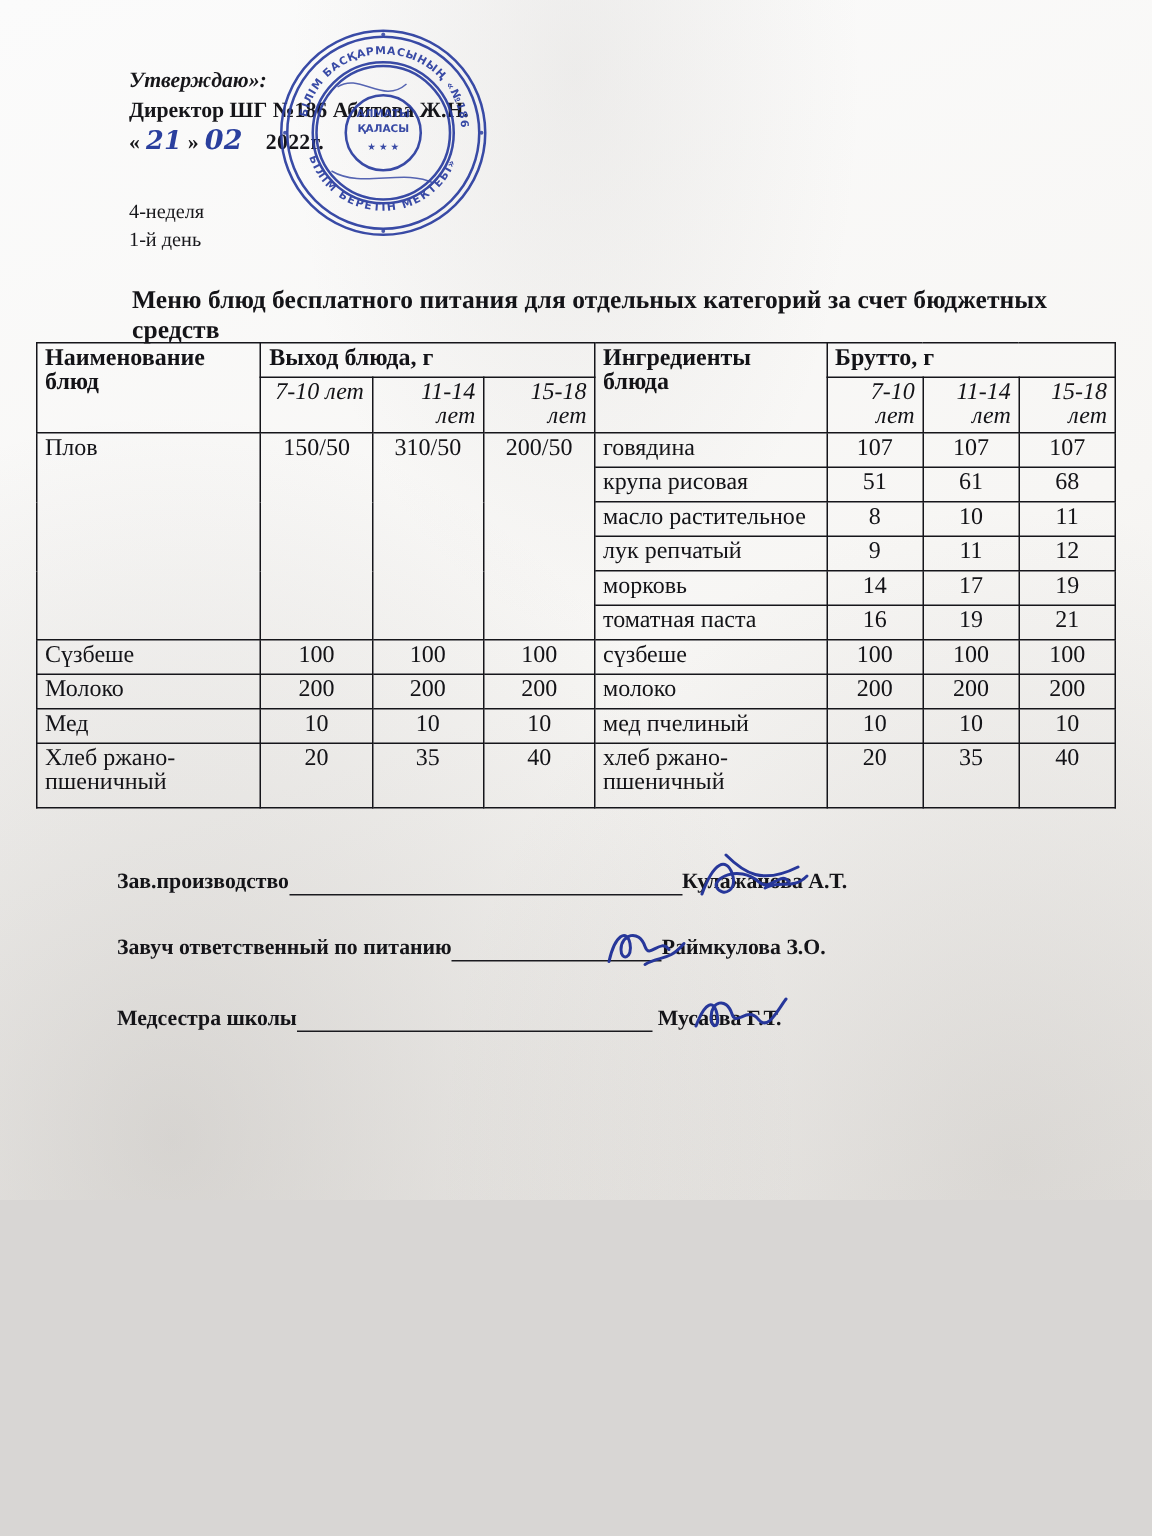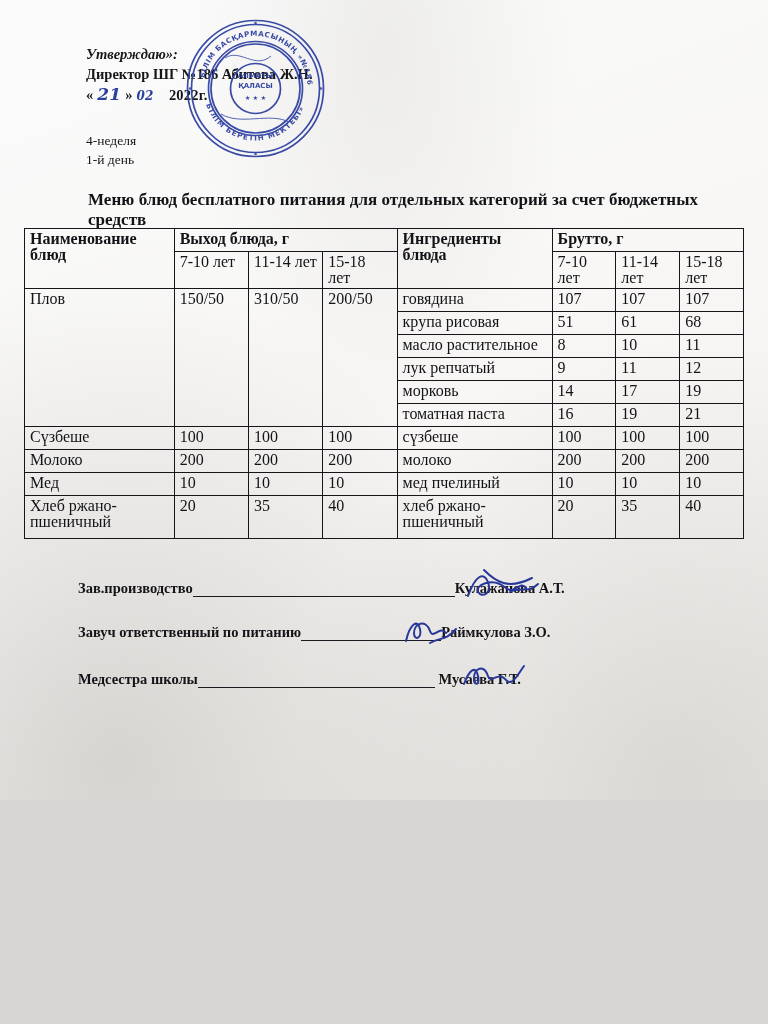--- a/index.html
+++ b/index.html
@@ -108,22 +108,22 @@
     padding: 2px 5px;
     vertical-align: top;
     font-weight: normal;
     line-height: 16px;
     height: 18px;
   }
   table.menu th {
     font-weight: bold;
     text-align: left;
   }
-  .c { }
-  .hdr-sub { font-weight: bold; text-align: left; line-height: 15px; }
+  .c { text-align: center; }
+  .hdr-sub { font-weight: bold; text-align: right; line-height: 15px; font-style: italic; }
 
   
   .sig {
     position: absolute;
     left: 78px;
     width: 640px;
     font-size: 14.5px;
     color: #141418;
     font-weight: bold;
   }
@@ -153,21 +153,21 @@
 <div class="page">
   <div class="content">
 
     <div class="approve">
       <div class="ln1">Утверждаю»:</div>
       <div class="ln2">Директор  ШГ №186    Абитова Ж.Н.</div>
       <div class="ln3">
         <span>«</span>
         <span class="hand-ink" style="font-size:17px;">21</span>
         <span>»</span>
-        <span class="hand-ink" style="font-size:12px;">02</span>
+        <span class="hand-ink" style="font-size:18px;">02</span>
         &nbsp;&nbsp;
         <span>2022г.</span>
       </div>
     </div>
 
     <div class="week">
       <div>4-неделя</div>
       <div>1-й день</div>
     </div>
 

